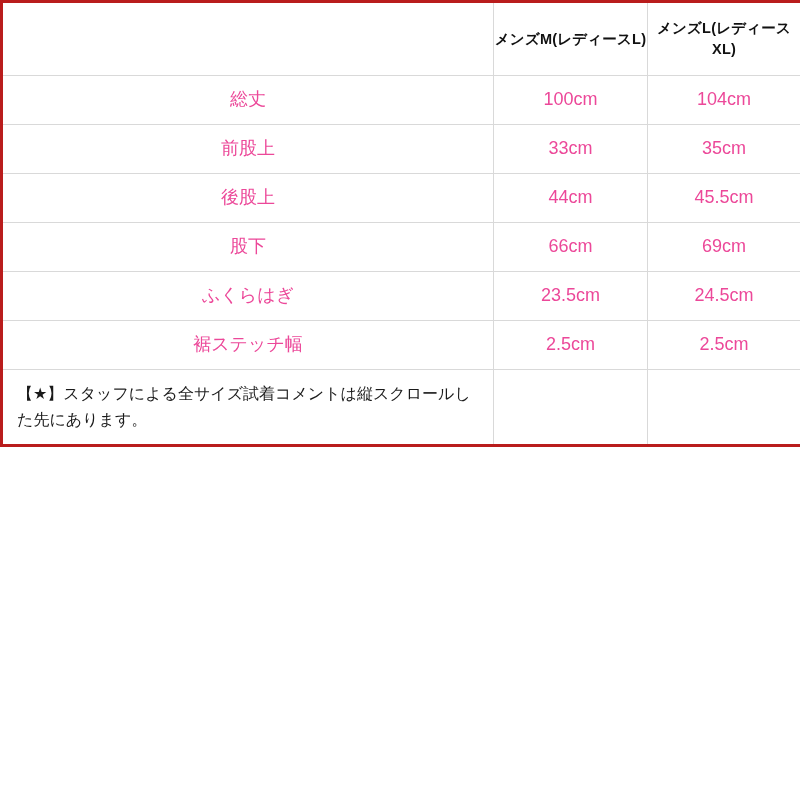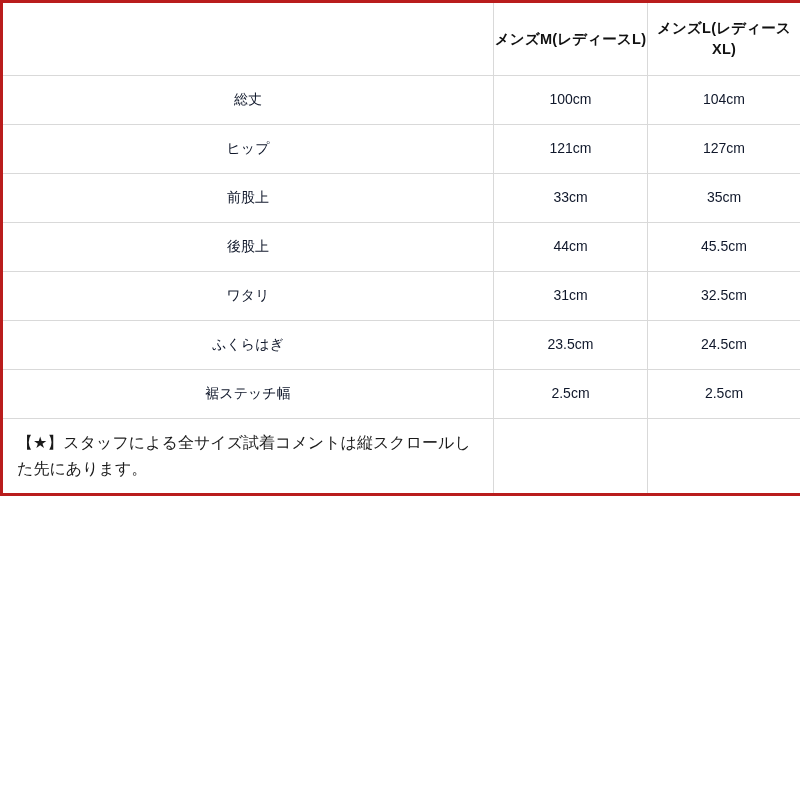--- a/index.html
+++ b/index.html
@@ -53,23 +53,23 @@
     box-sizing: border-box;
     color: #111111;
   }
   thead th.blank-head {
     border-left: none;
     border-top: none;
   }
 
   tbody td {
     height: 49px;
-    font-size: 14px;
+    font-size: 18px;
     line-height: 1.4;
-    color: #0f172a;
+    color: #ec4899;
     box-sizing: border-box;
   }
   tbody tr td.label-cell {
     text-align: center;
     padding: 0 12px;
   }
   tbody tr td.val-cell {
   }
   tr.note-row td {
     height: 76px;
@@ -107,38 +107,33 @@
         <th>メンズL(レディースXL)</th>
       </tr>
     </thead>
     <tbody>
       <tr>
         <td class="label-cell">総丈</td>
         <td class="val-cell">100cm</td>
         <td class="val-cell">104cm</td>
       </tr>
       <tr>
-        <td class="label-cell">ヒップ</td>
-        <td class="val-cell">121cm</td>
-        <td class="val-cell">127cm</td>
-      </tr>
-      <tr>
         <td class="label-cell">前股上</td>
         <td class="val-cell">33cm</td>
         <td class="val-cell">35cm</td>
       </tr>
       <tr>
         <td class="label-cell">後股上</td>
         <td class="val-cell">44cm</td>
         <td class="val-cell">45.5cm</td>
       </tr>
       <tr>
-        <td class="label-cell">ワタリ</td>
-        <td class="val-cell">31cm</td>
-        <td class="val-cell">32.5cm</td>
+        <td class="label-cell">股下</td>
+        <td class="val-cell">66cm</td>
+        <td class="val-cell">69cm</td>
       </tr>
       <tr>
         <td class="label-cell">ふくらはぎ</td>
         <td class="val-cell">23.5cm</td>
         <td class="val-cell">24.5cm</td>
       </tr>
       <tr>
         <td class="label-cell">裾ステッチ幅</td>
         <td class="val-cell">2.5cm</td>
         <td class="val-cell">2.5cm</td>

